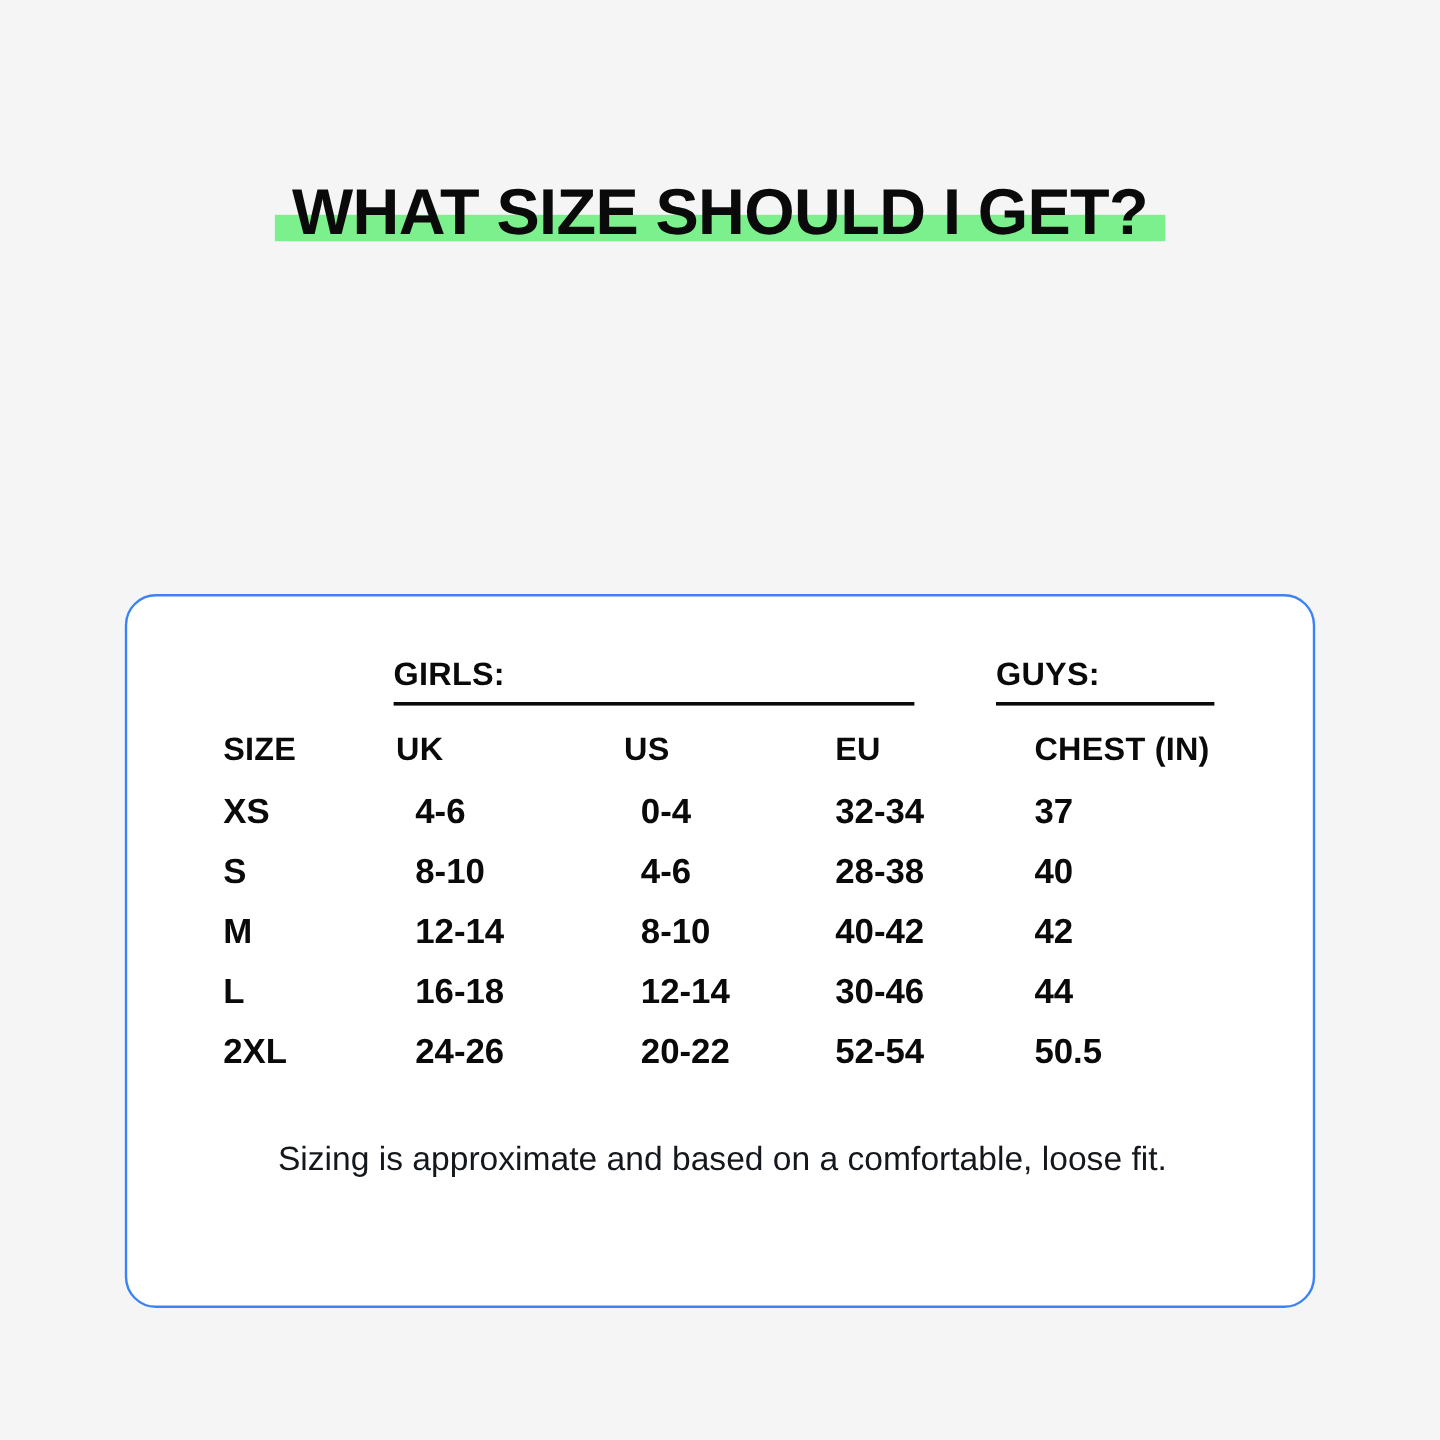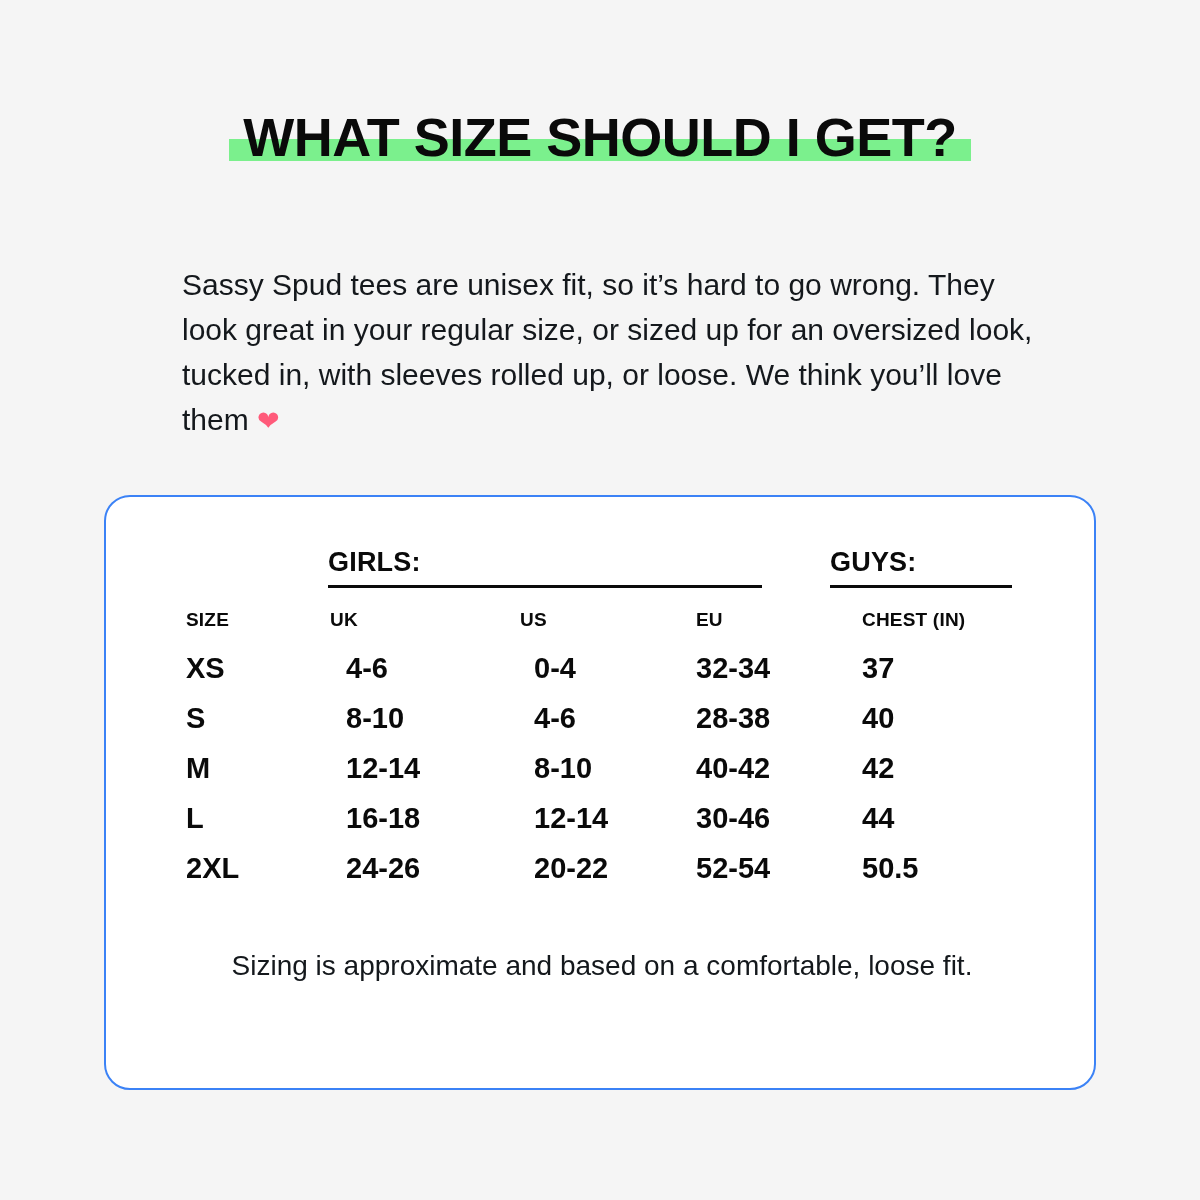--- a/index.html
+++ b/index.html
@@ -26,20 +26,21 @@
     position: absolute;
     top: 108px;
     left: 0;
     width: 1200px;
     text-align: center;
   }
   .heading-inner {
     display: inline-block;
     position: relative;
     padding: 0 14px;
+    margin-top: 40px;
   }
   .heading-highlight {
     position: absolute;
     left: 0;
     right: 0;
     bottom: 6px;
     height: 22px;
     background: #7bf08d;
     z-index: 0;
   }
@@ -112,21 +113,21 @@
     top: 112px;
     left: 80px;
     border-collapse: collapse;
     font-size: 29px;
     color: #0a0a0a;
   }
   table.sizes th {
     font-weight: 800;
     text-align: left;
     padding: 0 0 12px 0;
-    font-size: 19px;
+    font-size: 27px;
     letter-spacing: 0.2px;
   }
   table.sizes td {
     font-weight: 700;
     text-align: left;
     padding: 4px 0;
     line-height: 42px;
   }
   table.sizes th.c-size, table.sizes td.c-size { width: 142px; }
   table.sizes th.c-uk,   table.sizes td.c-uk   { width: 174px; padding-left: 18px; }
@@ -153,24 +154,20 @@
 
 <div class="page">
 
   <div class="heading-wrap">
     <span class="heading-inner">
       <span class="heading-highlight"></span>
       <span class="heading-text">WHAT SIZE SHOULD I GET?</span>
     </span>
   </div>
 
-  <p class="intro">
-    <span>Sassy Spud tees are unisex fit, so it’s hard to go wrong. They look great in your regular size, or sized up for an oversized look, tucked in, with sleeves rolled up, or loose. We think you’ll love them</span>
-    <span class="heart">❤</span>
-  </p>
 
   <div class="card">
 
     <div class="group-row">
       <span class="group-label g-girls">GIRLS:</span>
       <span class="group-rule g-girls-rule"></span>
       <span class="group-label g-guys">GUYS:</span>
       <span class="group-rule g-guys-rule"></span>
     </div>
 

